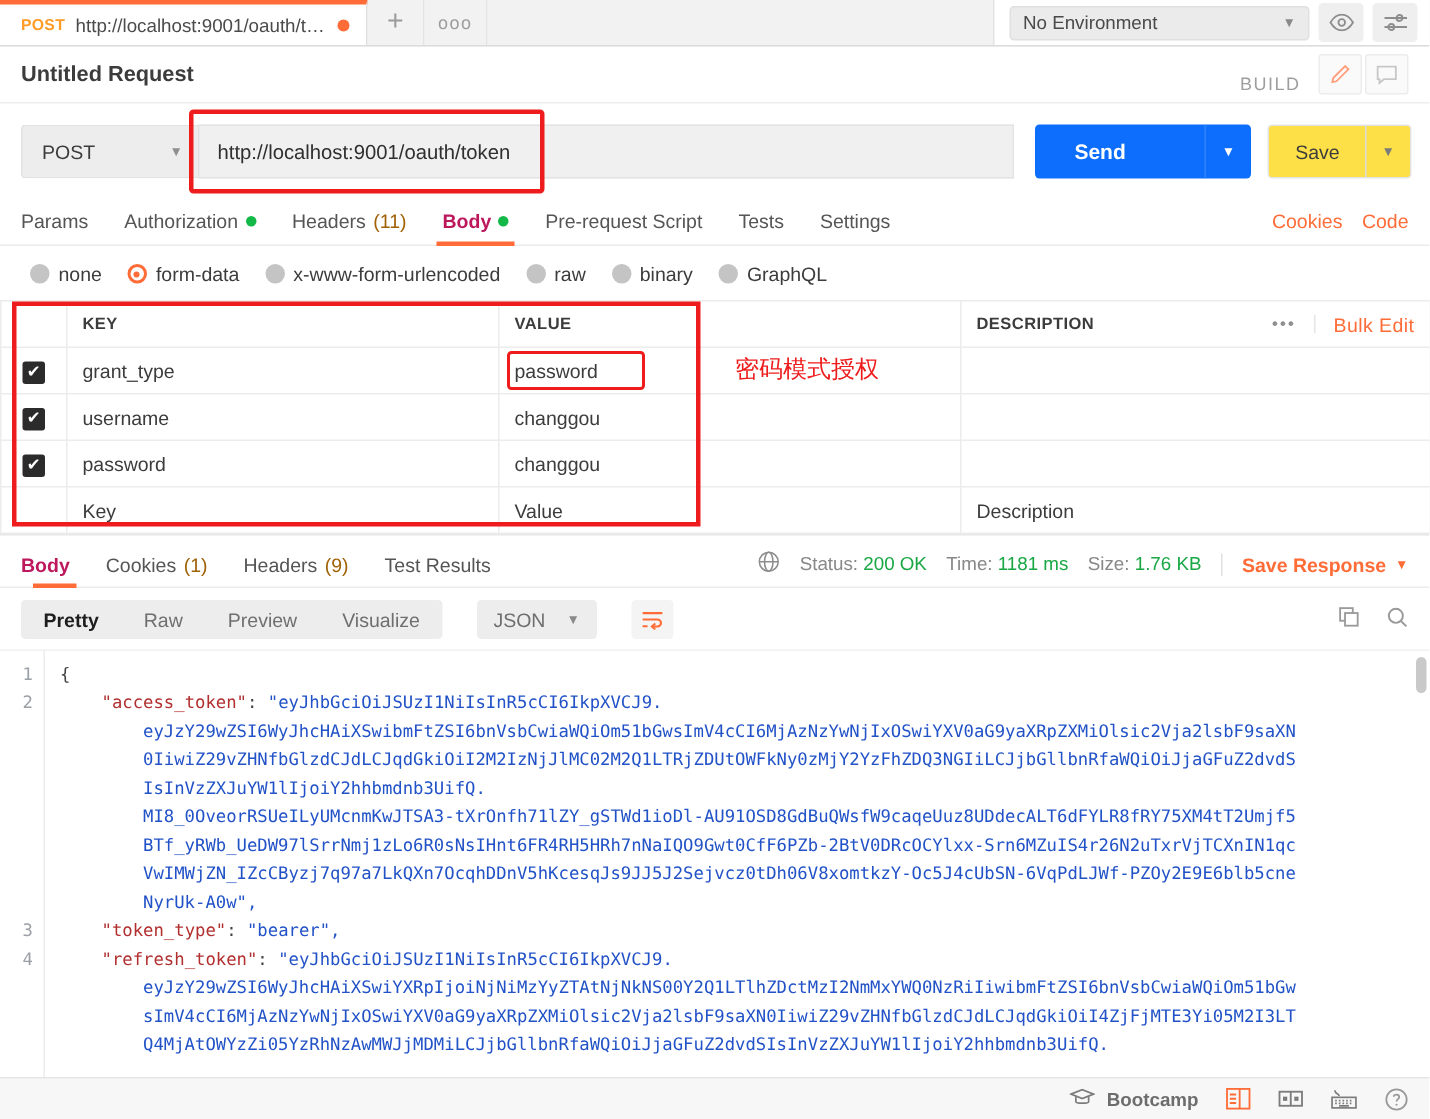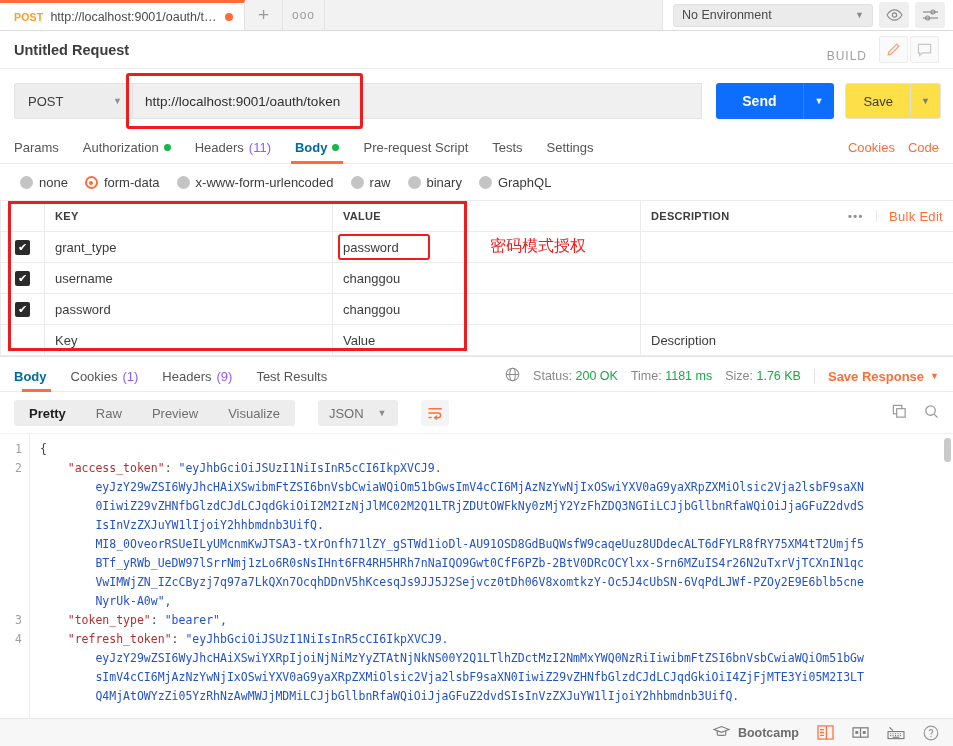--- a/index.html
+++ b/index.html
@@ -86,21 +86,21 @@
   .url-input {
     height: 36px; background: #f0f0f0; border: 1px solid #e3e3e3;
     display: flex; align-items: center; padding: 0 12px; font-size: 13.5px; color: #2f2f2f;
   }
   .red-box-url {
     position: absolute; left: -6px; top: -10px; width: 237px; height: 56px;
     border: 3px solid #ee1c1c; border-radius: 3px; pointer-events: none;
   }
   .send-btn {
     margin-left: 14px; height: 36px; display: flex; align-items: stretch;
-    background: #0d6efd; border-radius: 3px; overflow: hidden;
+    background: #0d6efd; border-radius: 3px; overflow: hidden; gap: 26px;
   }
   .send-btn .lbl {
     display: flex; align-items: center; padding: 0 26px;
     color: #fff; font-weight: bold; font-size: 14px;
   }
   .send-btn .split {
     display: flex; align-items: center; padding: 0 11px;
     border-left: 1px solid #2f83fd; color: #fff; font-size: 9px;
   }
   .save-btn {
@@ -113,27 +113,27 @@
   
   .req-tabs {
     display: flex; align-items: flex-end; padding: 0 14px;
     border-bottom: 1px solid #ebebeb; height: 32px; flex: 0 0 auto; position: relative;
   }
   .rtab {
     display: flex; align-items: center; gap: 5px;
     padding: 0 12px 8px 12px; font-size: 13px; color: #555; position: relative;
   }
   .rtab:first-child { padding-left: 0; }
-  .rtab.active { color: #0369a1; font-weight: bold; }
+  .rtab.active { color: #be185d; font-weight: bold; }
   .rtab.active::after {
     content: ""; position: absolute; left: 8px; right: 8px; bottom: -1px;
     height: 3px; background: #ff6c37;
   }
   .gdot { width: 7px; height: 7px; border-radius: 50%; background: #12b848; display: inline-block; }
-  .count-green { color: #8b5cf6; }
+  .count-green { color: #a16207; }
   .rtabs-right { margin-left: auto; display: flex; gap: 13px; padding-bottom: 8px; }
   .rtabs-right span { color: #ff6c37; font-size: 13px; }
 
   
   .body-types { display: flex; align-items: center; gap: 17px; padding: 11px 14px 10px 20px; flex: 0 0 auto; }
   .btype { display: flex; align-items: center; gap: 6px; font-size: 13px; color: #3c3c3c; }
   .radio { width: 13px; height: 13px; border-radius: 50%; background: #c4c4c4; display: inline-block; position: relative; }
   .radio.on { background: #fff; border: 2px solid #ff6c37; }
   .radio.on::after {
     content: ""; position: absolute; left: 2.5px; top: 2.5px; width: 4px; height: 4px;

